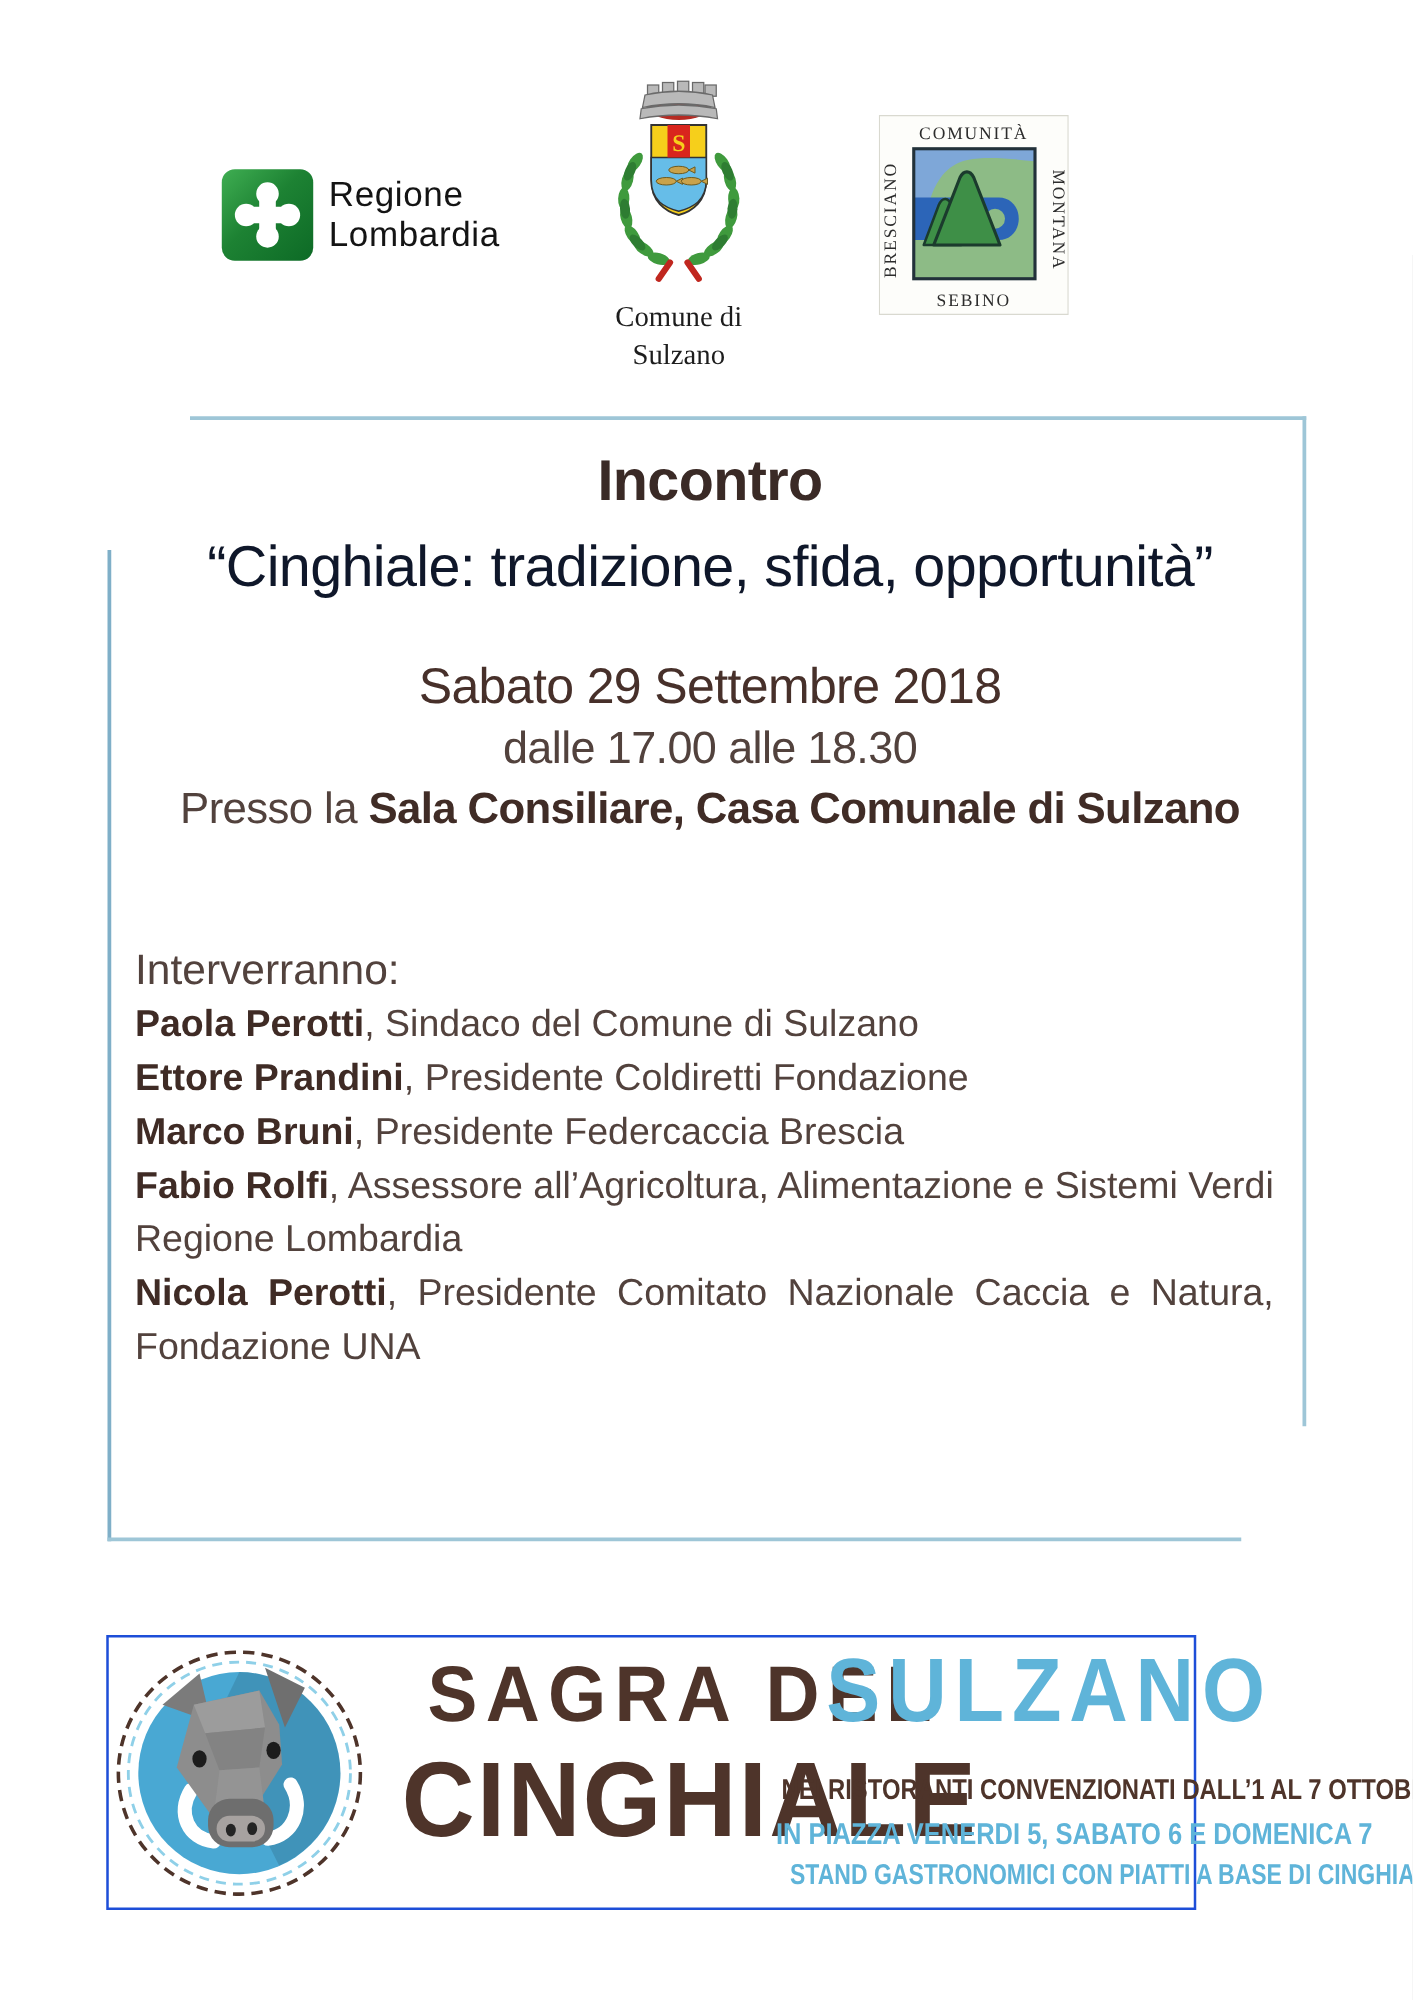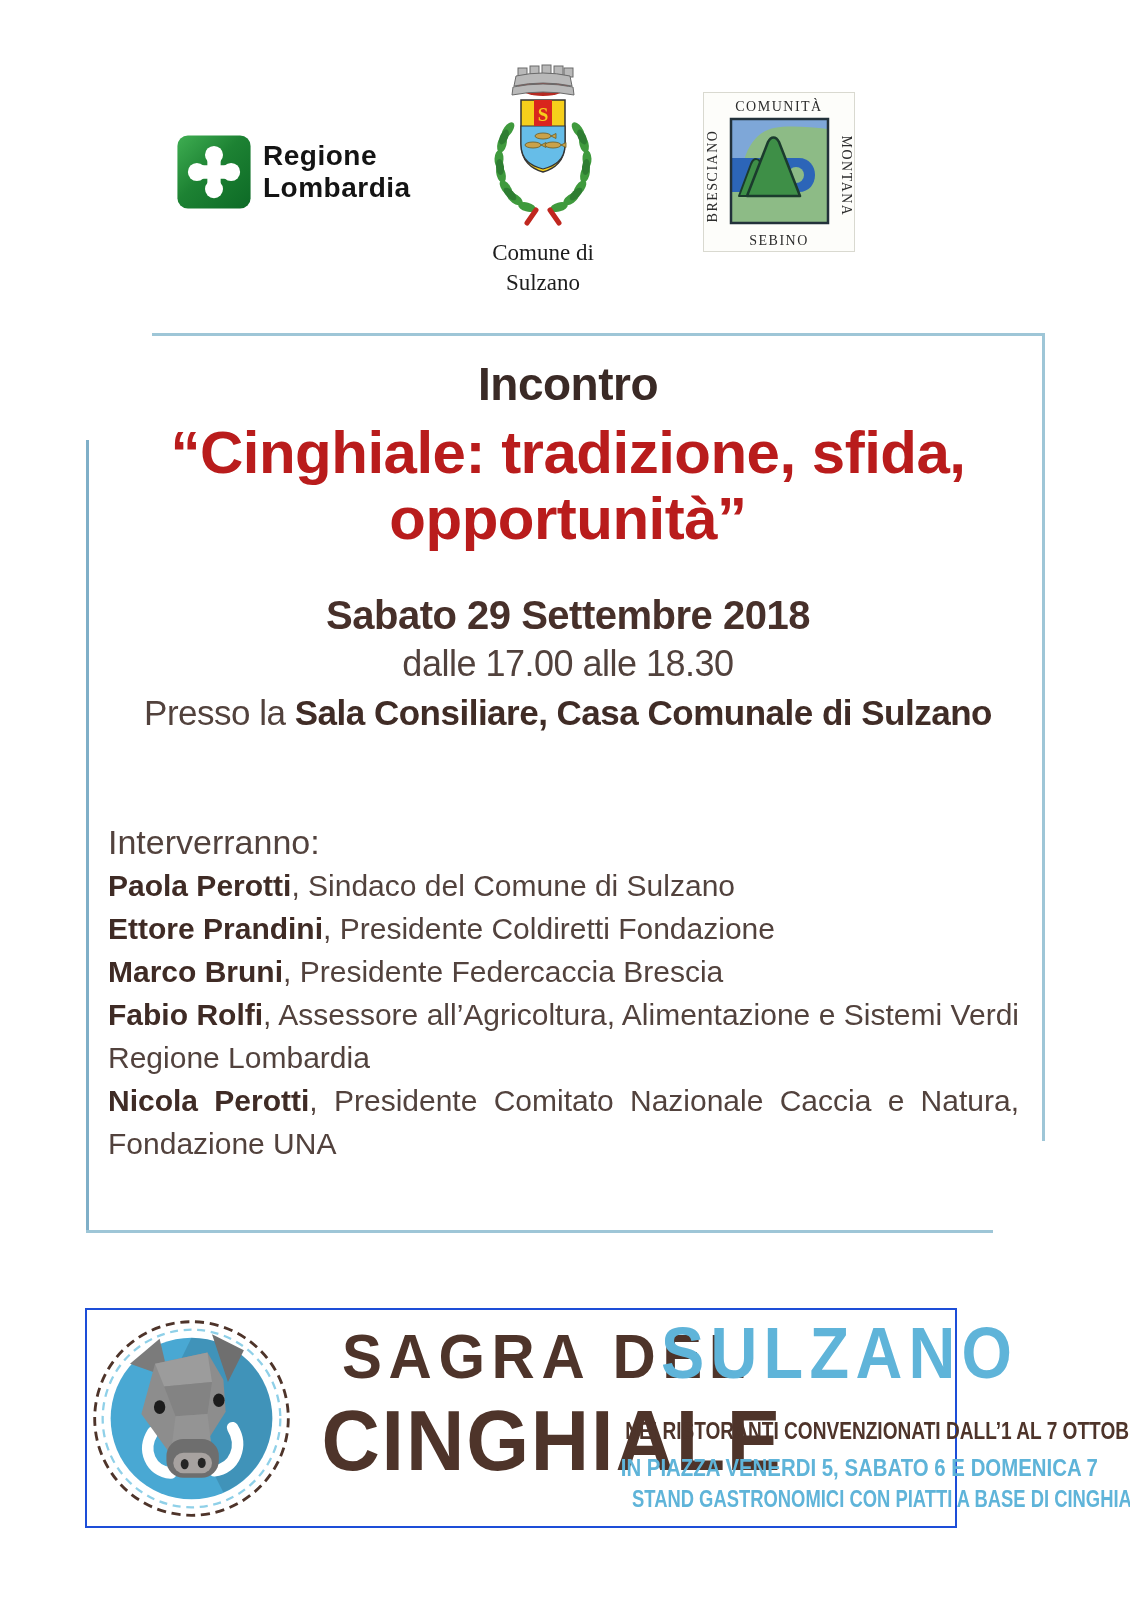--- a/index.html
+++ b/index.html
@@ -4,39 +4,39 @@
 <style>
   * { margin:0; padding:0; box-sizing:border-box; }
   body { background:#e8e8e8; font-family:"Liberation Sans", sans-serif; }
   .page {
     position:relative; width:1130px; height:1600px; margin:0 auto;
     background:#ffffff; overflow:hidden;
   }
 
   
   .regione-block { position:absolute; left:176px; top:133px; display:flex; align-items:center; }
-  .regione-text { margin-left:11px; color:#141414; font-size:28px; line-height:32px; font-weight:700; letter-spacing:0.5px; }
+  .regione-text { margin-left:11px; color:#141414; font-size:28px; line-height:32px; font-weight:400; letter-spacing:0.5px; }
 
   .crest-block { position:absolute; left:468px; top:60px; width:150px; text-align:center; }
   .crest-caption { margin-top:2px; font-family:"Liberation Serif", serif; color:#1d1d1d; font-size:23px; line-height:30px; }
 
   .montana-block { position:absolute; left:703px; top:92px; }
 
   
   .bline { position:absolute; background:#9ec6d7; }
   .bline.top    { left:152px; top:333px;  width:893px; height:3px; }
   .bline.right  { left:1042px; top:333px; width:3px;  height:808px; }
   .bline.left   { left:86px;  top:440px;  width:3px;  height:793px; background:#7fafc8; }
   .bline.bottom { left:86px;  top:1230px; width:907px; height:3px; }
 
   
   .event-col { position:absolute; left:87px; top:334px; width:962px; text-align:center; }
   .kicker { margin-top:22px; font-size:46px; font-weight:bold; letter-spacing:-0.5px; color:#3a2a26; line-height:56px; }
-  .event-title { margin:8px auto 0; width:900px; font-size:60px; font-weight:bold; letter-spacing:-0.5px; color:#b91c1c; line-height:66px; }
-  .date-line { margin-top:38px; font-size:40px; font-weight:bold; color:#47302a; line-height:50px; letter-spacing:-0.5px; }
+  .event-title { margin:8px auto 0; width:900px; font-size:46px; font-weight:normal; letter-spacing:-0.5px; color:#0f172a; line-height:66px; }
+  .date-line { margin-top:38px; font-size:40px; font-weight:normal; color:#47302a; line-height:50px; letter-spacing:-0.5px; }
   .time-line { font-size:36px; color:#52423d; line-height:48px; letter-spacing:-0.5px; }
   .venue-line { font-size:35px; color:#52423d; line-height:50px; letter-spacing:-0.5px; }
   .venue-line b { color:#402c26; }
   .addr-line { font-size:35px; color:#52423d; line-height:50px; letter-spacing:-0.5px; }
 
   .speakers { margin:82px 30px 0 21px; text-align:left; }
   .speakers-intro { font-size:34px; color:#52423d; line-height:44px; }
   .speaker-line { font-size:30px; color:#52423d; line-height:43px; text-align:justify; }
   .speaker-line .sp-name { font-weight:bold; color:#3f2b25; }
 

